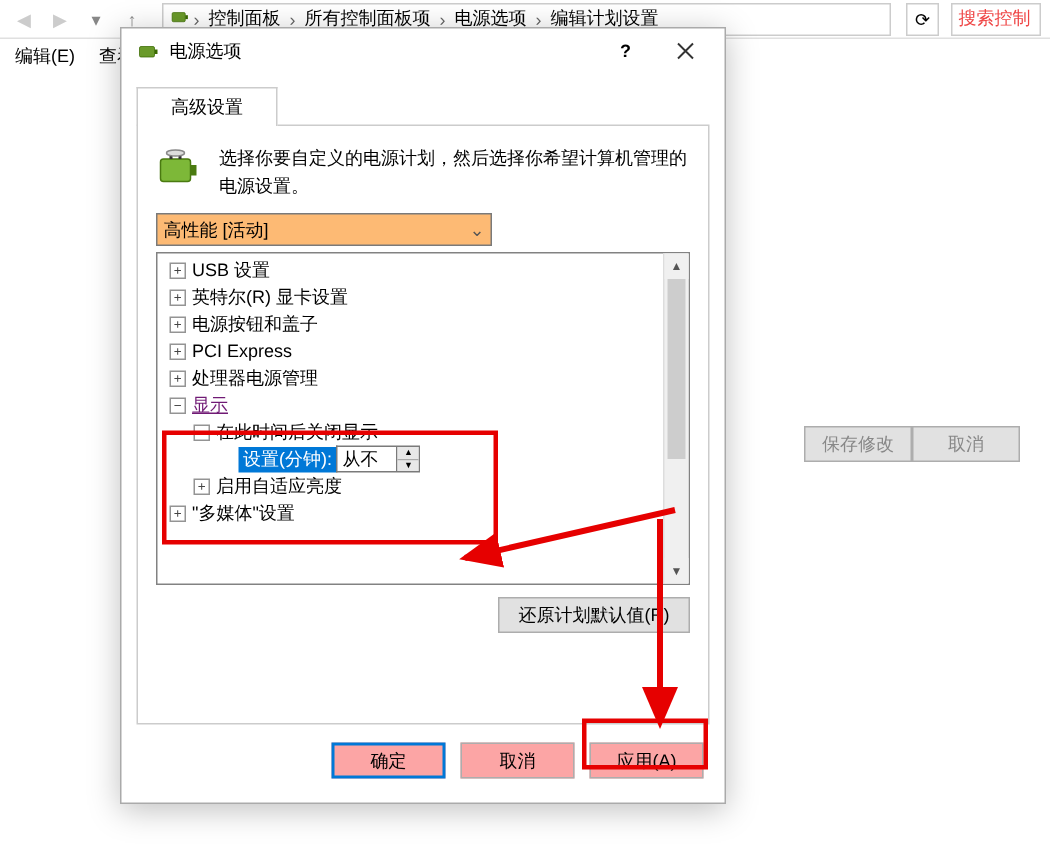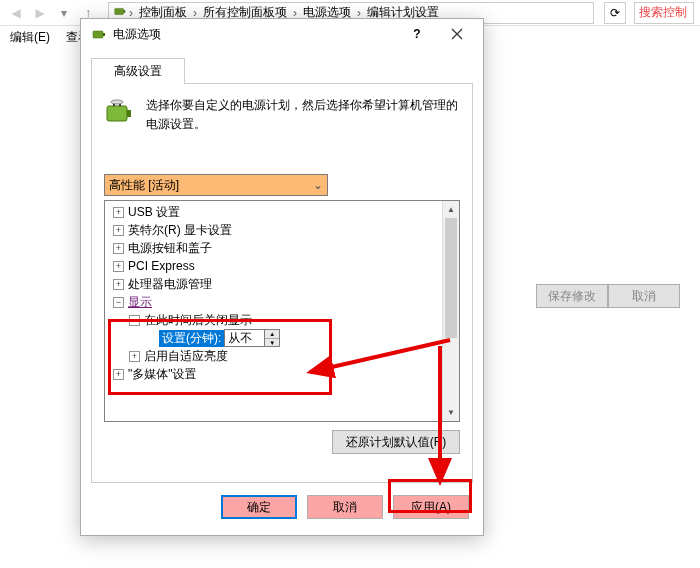--- a/index.html
+++ b/index.html
@@ -28,21 +28,21 @@
 .title-text { flex: 1; }
 .titlebar-btn { width: 40px; height: 28px; display: flex; align-items: center; justify-content: center; }
 .titlebar-btn.help { font-weight: bold; }
 .titlebar-btn.close svg { width: 12px; height: 12px; }
 
 .tab-area { padding: 8px 10px 0 10px; flex: 1; display: flex; flex-direction: column; }
 .tab-header { display: flex; }
 .tab { padding: 4px 22px; border: 1px solid #ccc; border-bottom: none; background: #fff; position: relative; top: 1px; }
 .tab-body { border: 1px solid #ccc; flex: 1; padding: 12px; display: flex; flex-direction: column; }
 
-.intro { display: flex; gap: 10px; margin-bottom: 40px; }
+.intro { display: flex; gap: 10px; margin-bottom: 8px; }
 .intro-icon { width: 32px; height: 32px; flex: none; }
 .intro-text { line-height: 1.6; }
 
 .plan-select { width: 224px; height: 22px; border: 1px solid #7a7a7a; background: #fdba74; padding: 0 4px; display: flex; align-items: center; justify-content: space-between; margin-bottom: 4px; }
 .plan-select .chev { color: #555; }
 
 .tree-wrap { border: 1px solid #828282; height: 222px; display: flex; position: relative; }
 .tree { flex: 1; overflow: hidden; padding: 2px 0; }
 .scrollbar { width: 17px; background: #f0f0f0; border-left: 1px solid #ddd; position: relative; }
 .scroll-arrow { height: 17px; display: flex; align-items: center; justify-content: center; background: #f0f0f0; color: #555; font-size: 8px; }

